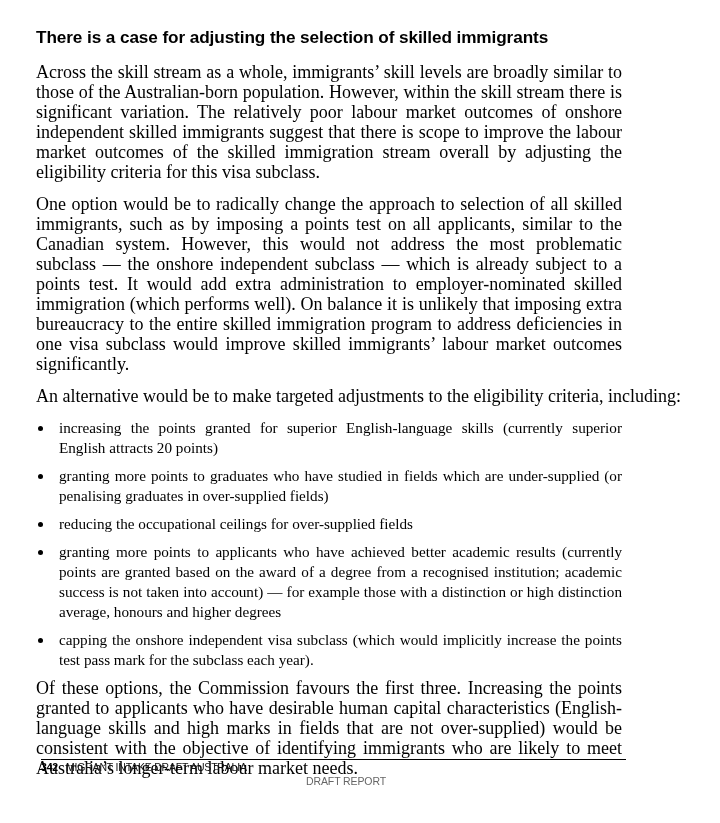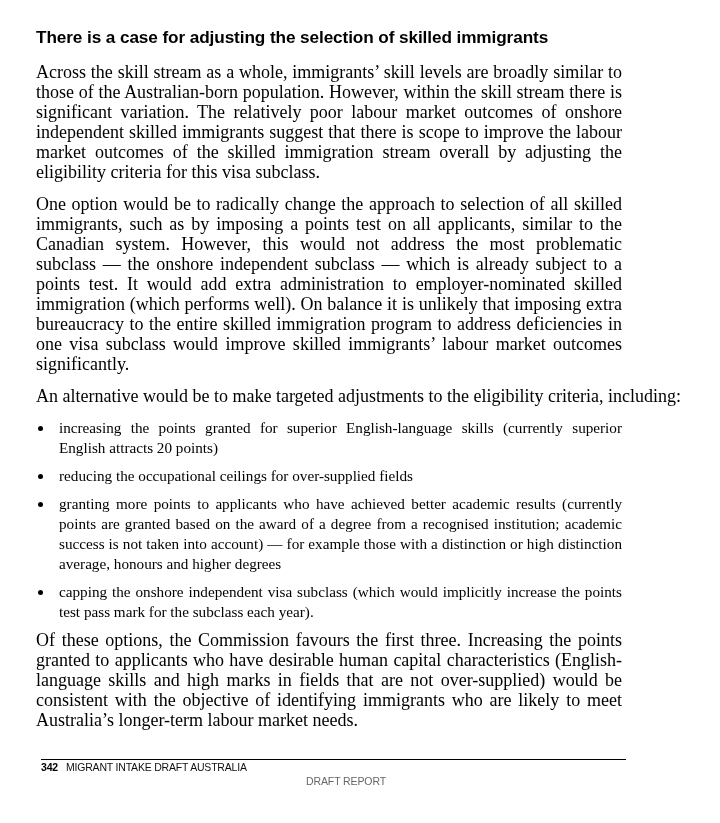--- a/index.html
+++ b/index.html
@@ -102,20 +102,24 @@
 
   <p class="para intro">An alternative would be to make targeted adjustments to the eligibility criteria, including:</p>
 
   <ul class="bullets">
     <li class="bullet-item">
       <span class="bullet-dot"></span>
       <span>increasing the points granted for superior English-language skills (currently superior English attracts 20 points)</span>
     </li>
     <li class="bullet-item">
       <span class="bullet-dot"></span>
+      <span>granting more points to graduates who have studied in fields which are under-supplied (or penalising graduates in over-supplied fields)</span>
+    </li>
+    <li class="bullet-item">
+      <span class="bullet-dot"></span>
       <span>reducing the occupational ceilings for over-supplied fields</span>
     </li>
     <li class="bullet-item">
       <span class="bullet-dot"></span>
       <span>granting more points to applicants who have achieved better academic results (currently points are granted based on the award of a degree from a recognised institution; academic success is not taken into account) — for example those with a distinction or high distinction average, honours and higher degrees</span>
     </li>
     <li class="bullet-item">
       <span class="bullet-dot"></span>
       <span>capping the onshore independent visa subclass (which would implicitly increase the points test pass mark for the subclass each year).</span>
     </li>

